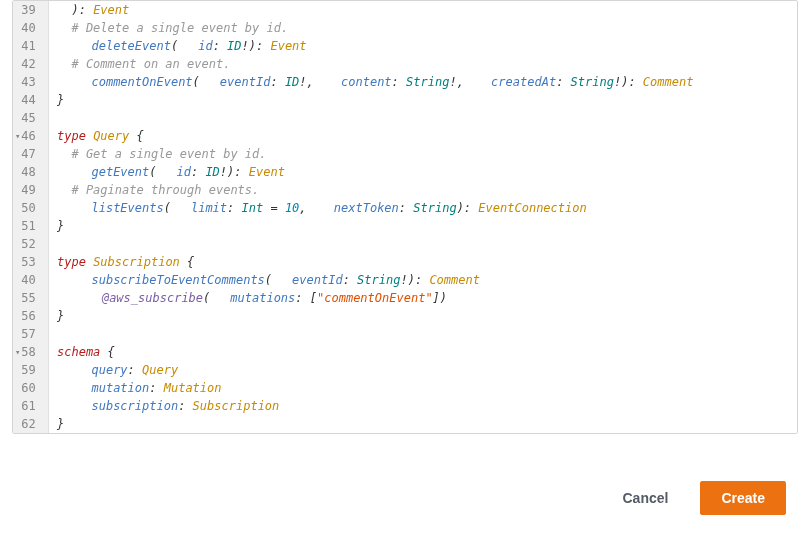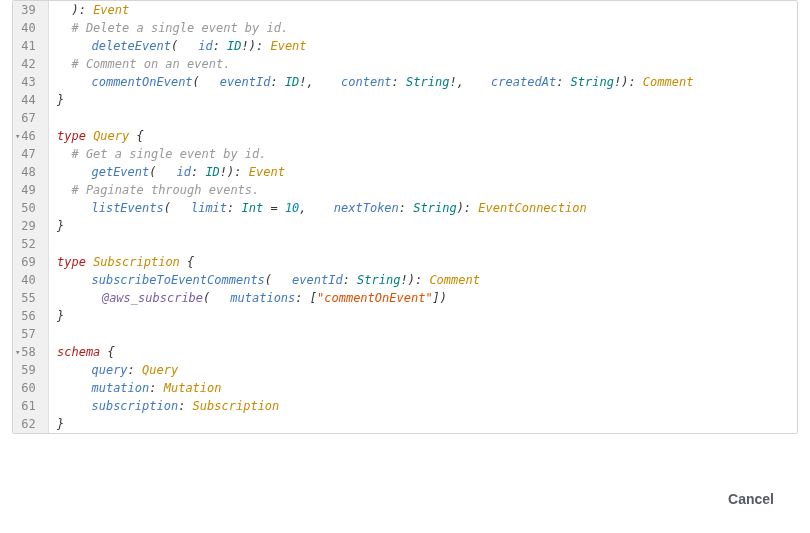--- a/index.html
+++ b/index.html
@@ -108,39 +108,40 @@
 <div class="wrapper">
   <div class="editor-container">
     <div class="editor">
       <div class="gutter" id="gutter">
           <div class="gutter-line">39</div>
           <div class="gutter-line">40</div>
           <div class="gutter-line">41</div>
           <div class="gutter-line">42</div>
           <div class="gutter-line">43</div>
           <div class="gutter-line">44</div>
-          <div class="gutter-line">67</div>
+          <div class="gutter-line">45</div>
           <div class="gutter-line"><span class="fold-marker">▾</span>46</div>
           <div class="gutter-line">47</div>
           <div class="gutter-line">48</div>
           <div class="gutter-line">49</div>
           <div class="gutter-line">50</div>
-          <div class="gutter-line">29</div>
+          <div class="gutter-line">51</div>
           <div class="gutter-line">52</div>
-          <div class="gutter-line">69</div>
+          <div class="gutter-line">53</div>
           <div class="gutter-line">40</div>
           <div class="gutter-line">55</div>
           <div class="gutter-line">56</div>
           <div class="gutter-line">57</div>
           <div class="gutter-line"><span class="fold-marker">▾</span>58</div>
           <div class="gutter-line">59</div>
           <div class="gutter-line">60</div>
           <div class="gutter-line">61</div>
           <div class="gutter-line">62</div>
         </div>
       <div class="code" id="code"><div class="code-line"><span class="tok-punct">  ): </span><span class="tok-type">Event</span></div><div class="code-line"><span class="tok-comment">  # Delete a single event by id.</span></div><div class="code-line"><span class="tok-punct">  </span><span class="tok-field">deleteEvent</span><span class="tok-punct">(</span><span class="tok-field">id</span><span class="tok-punct">: </span><span class="tok-scalar">ID</span><span class="tok-punct">!): </span><span class="tok-type">Event</span></div><div class="code-line"><span class="tok-comment">  # Comment on an event.</span></div><div class="code-line"><span class="tok-punct">  </span><span class="tok-field">commentOnEvent</span><span class="tok-punct">(</span><span class="tok-field">eventId</span><span class="tok-punct">: </span><span class="tok-scalar">ID</span><span class="tok-punct">!, </span><span class="tok-field">content</span><span class="tok-punct">: </span><span class="tok-scalar">String</span><span class="tok-punct">!, </span><span class="tok-field">createdAt</span><span class="tok-punct">: </span><span class="tok-scalar">String</span><span class="tok-punct">!): </span><span class="tok-type">Comment</span></div><div class="code-line"><span class="tok-punct">}</span></div><div class="code-line"><span></span></div><div class="code-line"><span class="tok-keyword">type</span><span class="tok-punct"> </span><span class="tok-type">Query</span><span class="tok-punct"> {</span></div><div class="code-line"><span class="tok-comment">  # Get a single event by id.</span></div><div class="code-line"><span class="tok-punct">  </span><span class="tok-field">getEvent</span><span class="tok-punct">(</span><span class="tok-field">id</span><span class="tok-punct">: </span><span class="tok-scalar">ID</span><span class="tok-punct">!): </span><span class="tok-type">Event</span></div><div class="code-line"><span class="tok-comment">  # Paginate through events.</span></div><div class="code-line"><span class="tok-punct">  </span><span class="tok-field">listEvents</span><span class="tok-punct">(</span><span class="tok-field">limit</span><span class="tok-punct">: </span><span class="tok-scalar">Int</span><span class="tok-punct"> = </span><span class="tok-number">10</span><span class="tok-punct">, </span><span class="tok-field">nextToken</span><span class="tok-punct">: </span><span class="tok-scalar">String</span><span class="tok-punct">): </span><span class="tok-type">EventConnection</span></div><div class="code-line"><span class="tok-punct">}</span></div><div class="code-line"><span></span></div><div class="code-line"><span class="tok-keyword">type</span><span class="tok-punct"> </span><span class="tok-type">Subscription</span><span class="tok-punct"> {</span></div><div class="code-line"><span class="tok-punct">  </span><span class="tok-field">subscribeToEventComments</span><span class="tok-punct">(</span><span class="tok-field">eventId</span><span class="tok-punct">: </span><span class="tok-scalar">String</span><span class="tok-punct">!): </span><span class="tok-type">Comment</span></div><div class="code-line"><span class="tok-punct">    </span><span class="tok-directive">@aws_subscribe</span><span class="tok-punct">(</span><span class="tok-field">mutations</span><span class="tok-punct">: [</span><span class="tok-string">"commentOnEvent"</span><span class="tok-punct">])</span></div><div class="code-line"><span class="tok-punct">}</span></div><div class="code-line"><span></span></div><div class="code-line"><span class="tok-keyword">schema</span><span class="tok-punct"> {</span></div><div class="code-line"><span class="tok-punct">  </span><span class="tok-field">query</span><span class="tok-punct">: </span><span class="tok-type">Query</span></div><div class="code-line"><span class="tok-punct">  </span><span class="tok-field">mutation</span><span class="tok-punct">: </span><span class="tok-type">Mutation</span></div><div class="code-line"><span class="tok-punct">  </span><span class="tok-field">subscription</span><span class="tok-punct">: </span><span class="tok-type">Subscription</span></div><div class="code-line"><span class="tok-punct">}</span></div></div>
     </div>
   </div>
 </div>
 
 <div class="bottom-bar">
   <button class="btn-cancel">Cancel</button>
+  <button class="btn-create">Create</button>
 </div>
 
 </body></html>

